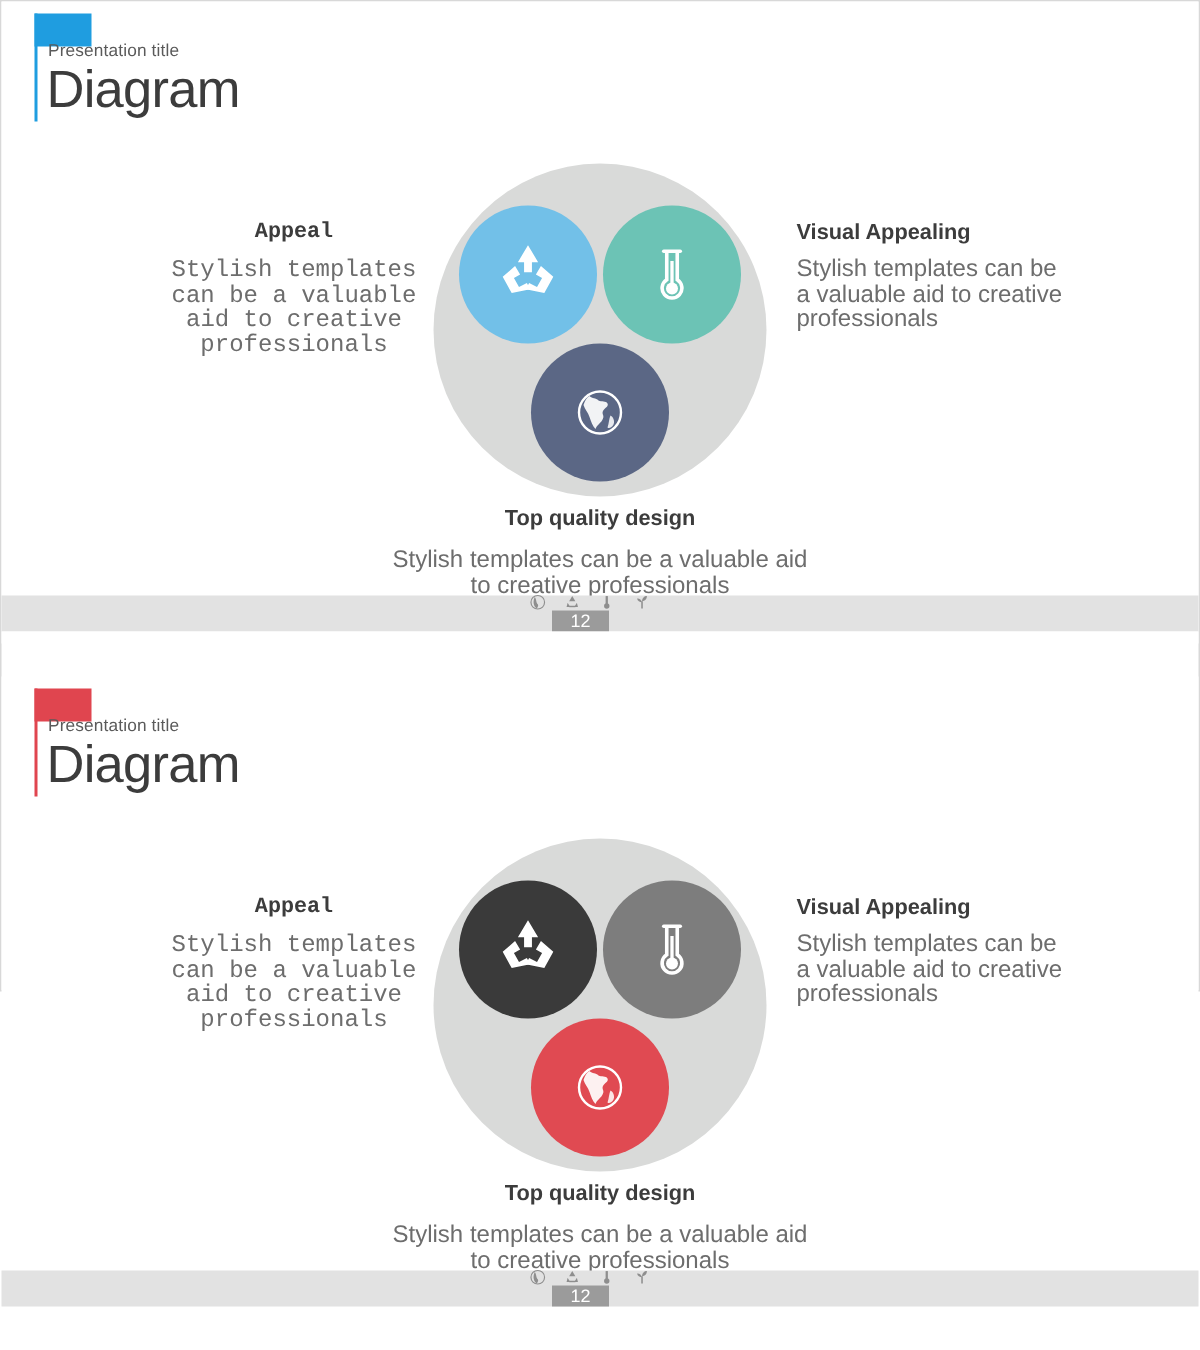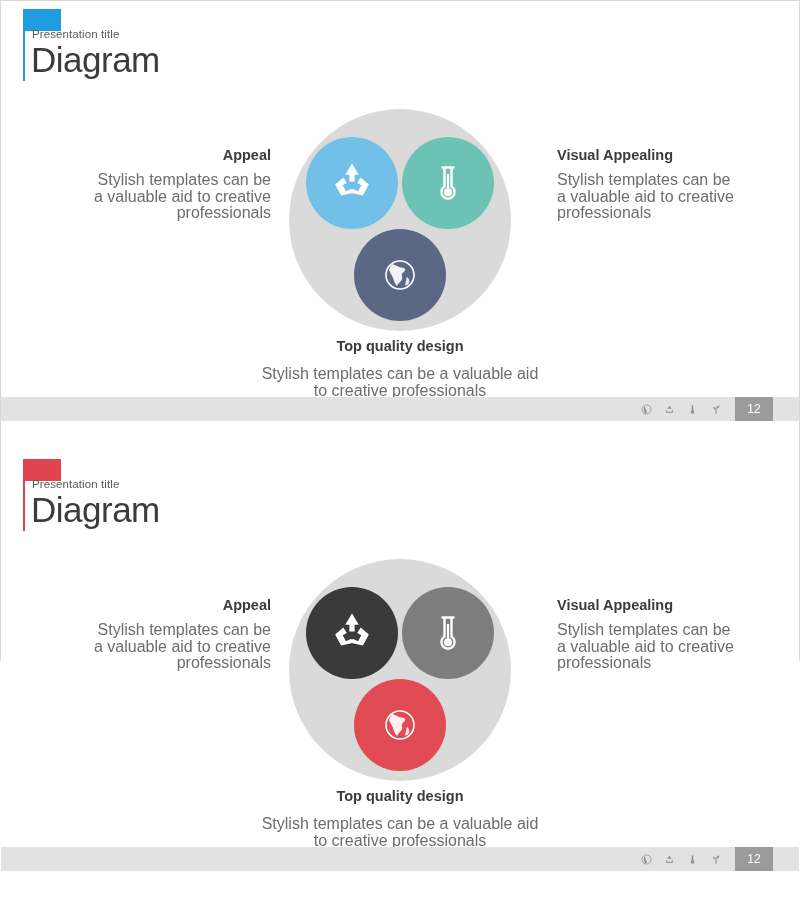--- a/index.html
+++ b/index.html
@@ -116,36 +116,37 @@
     font-weight: bold;
     color: #3c3c3c;
     margin-bottom: 9px;
     white-space: nowrap;
   }
   .tb-body {
     font-size: 16px;
     color: #6d6d6d;
     line-height: 16.5px;
   }
-  .tb-left  { left: 88px;  top: 146px; width: 182px; text-align: right; }
-  .tb-right { left: 556px; top: 146px; width: 185px; text-align: left; }
+  .tb-left  { left: 104px;  top: 146px; width: 182px; text-align: center; font-family: Liberation Mono, monospace; }
+  .tb-right { left: 530px; top: 146px; width: 185px; text-align: left; }
   .tb-bottom{ left: 252px; top: 337px; width: 294px; text-align: center; }
   .tb-bottom .tb-head { margin-bottom: 12px; }
 
   
   .footer {
     position: absolute;
     left: 0;
     bottom: 0;
     width: 798px;
     height: 24px;
     background: #e2e2e2;
     display: flex;
     align-items: center;
     justify-content: flex-end;
+    flex-direction: column;
   }
   .footer-icons {
     display: flex;
     align-items: center;
     gap: 12px;
     margin-right: 14px;
   }
   .footer-icons svg { display: block; }
   .page-badge {
     width: 38px;

